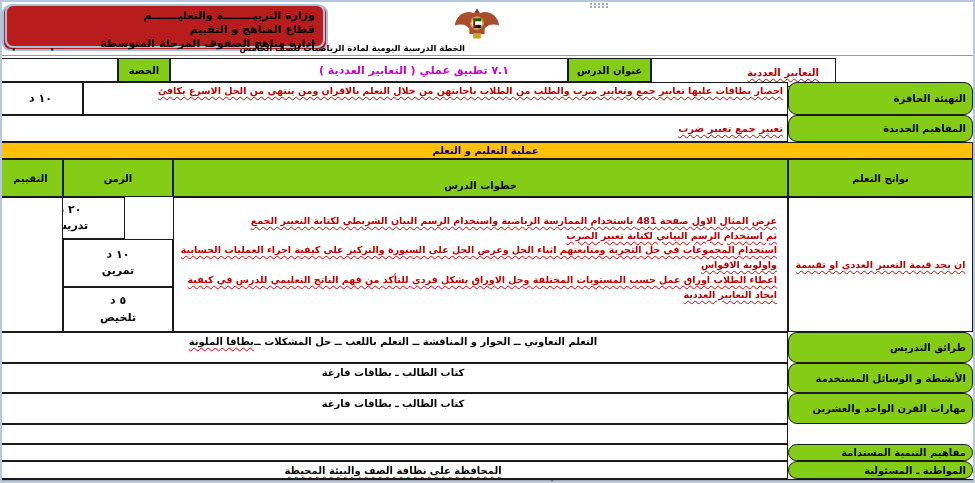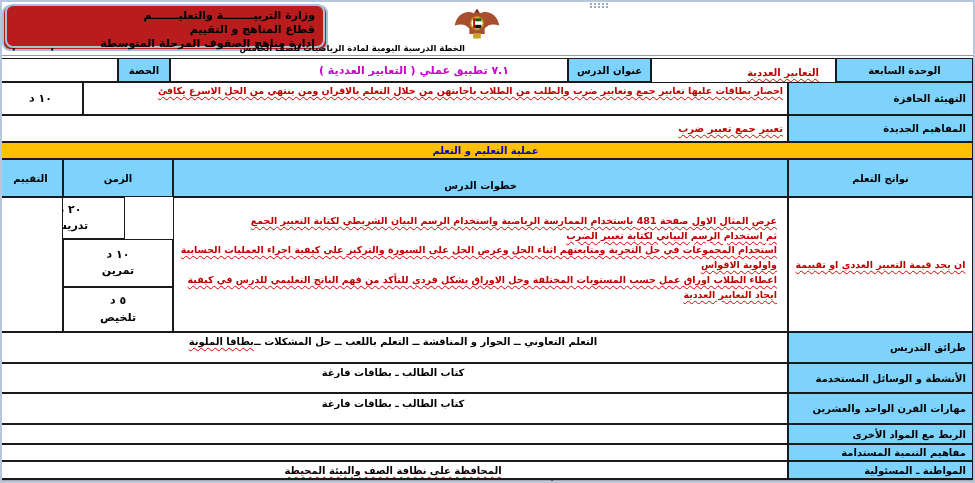--- a/index.html
+++ b/index.html
@@ -8,23 +8,23 @@
     position:relative; width:975px; height:483px; margin:0 auto;
     background:#ffffff; overflow:hidden; direction:rtl;
     border:2px solid #b6c7dd; font-family:"DejaVu Sans", sans-serif;
   }
   .abs { position:absolute; }
   .cell {
     position:absolute; border:1px solid #1a1a1a; background:#fff;
     font-size:10px; font-weight:700; color:#000;
     display:flex; align-items:center; overflow:hidden;
   }
-  .gray { background:#7dd3fc; }
+  .gray { background:#84cc16; }
   .center { justify-content:center; text-align:center; }
-  .rt { justify-content:flex-start; text-align:right; padding-right:6px; }
+  .rt { justify-content:flex-start; text-align:right; padding-right:6px;border-radius:9px; }
   .red { color:#c00000; }
   .magenta { color:#cc00cc; }
   .sp {
     text-decoration-line:underline; text-decoration-style:wavy;
     text-decoration-color:#e00000; text-decoration-thickness:1px;
     text-underline-offset:2px;
   }
   .banner {
     background:#ffc000; color:#0000bf; border:1px solid #1a1a1a;
     font-size:10px; font-weight:700;
@@ -81,21 +81,20 @@
       <rect x="25" y="15.5" width="2.6" height="13" fill="#c00000"></rect>
       <rect x="27.6" y="15.5" width="8" height="4.3" fill="#006600"></rect>
       <rect x="27.6" y="19.8" width="8" height="4.3" fill="#ffffff"></rect>
       <rect x="27.6" y="24.1" width="8" height="4.4" fill="#111111"></rect>
     </svg>
   </div>
   <div class="title-center" style="left:295px; top:41px; width:168px;padding-left:15px;">الخطة الدرسية اليومية لمادة الرياضيات للصف الخامس</div>
 
   <div class="rule" style="left:0; top:53px; width:975px; height:1px;"></div>
 
-  <div class="cell gray center" style="right:0; top:56px; width:137px; height:24px;">الوحدة السابعة</div>
   <div class="cell" style="right:137px; top:56px; width:185px; height:29px; justify-content:flex-start; padding-right:16px;">
     <span class="red sp">التعابير العددية</span>
   </div>
   <div class="cell gray center" style="right:322px; top:56px; width:83px; height:24px;">عنوان الدرس</div>
   <div class="cell" style="right:405px; top:56px; width:398px; height:24px; justify-content:flex-start; padding-right:58px;">
     <span class="magenta" style="font-size:11px;">٧.١ تطبيق عملي ( التعابير العددية )</span>
   </div>
   <div class="cell gray center" style="right:803px; top:56px; width:52px; height:24px;">الحصة</div>
   <div class="cell" style="right:855px; top:56px; width:120px; height:24px;"></div>
 
@@ -154,21 +153,20 @@
   <div class="cell gray rt" style="right:0; top:361px; width:185px; height:30px;">الأنشطة و الوسائل المستخدمة</div>
   <div class="cell center" style="right:185px; top:361px; width:790px; height:30px; align-items:flex-start; padding-top:3px;">
     <span>كتاب الطالب  ـ  بطاقات فارغة</span>
   </div>
 
   <div class="cell gray rt" style="right:0; top:391px; width:185px; height:31px;">مهارات القرن الواحد والعشرين</div>
   <div class="cell center" style="right:185px; top:391px; width:790px; height:31px; align-items:flex-start; padding-top:4px;">
     <span>كتاب الطالب ـ بطاقات فارغة</span>
   </div>
 
-  <div class="cell gray rt" style="right:0; top:422px; width:185px; height:20px;">الربط مع المواد الأخرى</div>
   <div class="cell" style="right:185px; top:422px; width:790px; height:20px;"></div>
 
   <div class="cell gray rt" style="right:0; top:442px; width:185px; height:17px;">مفاهيم التنمية المستدامة</div>
   <div class="cell" style="right:185px; top:442px; width:790px; height:17px;"></div>
 
   <div class="cell gray rt" style="right:0; top:459px; width:185px; height:18px;">المواطنة ـ المسئولية</div>
   <div class="cell center" style="right:185px; top:459px; width:790px; height:18px;">
     <span class="sp">المحافظة على نظافة الصف والبيئة المحيطة</span>
   </div>
 

